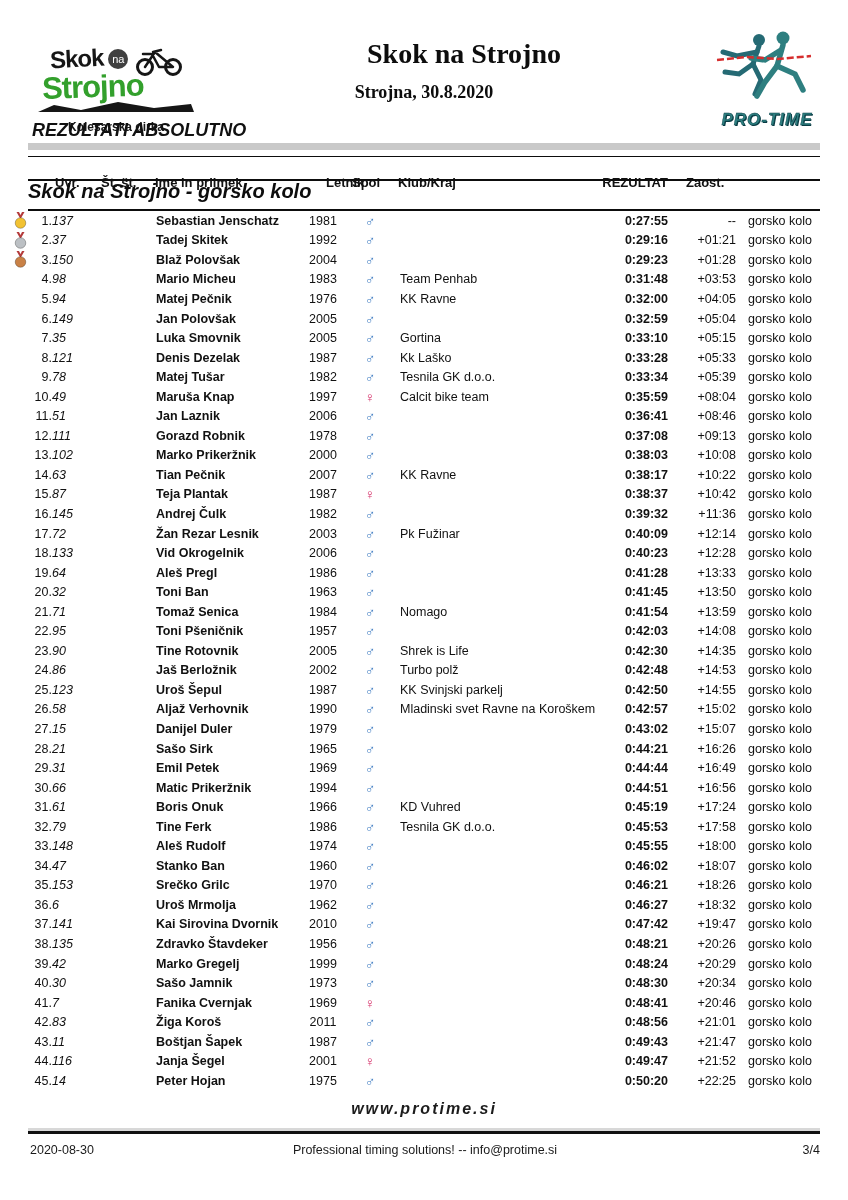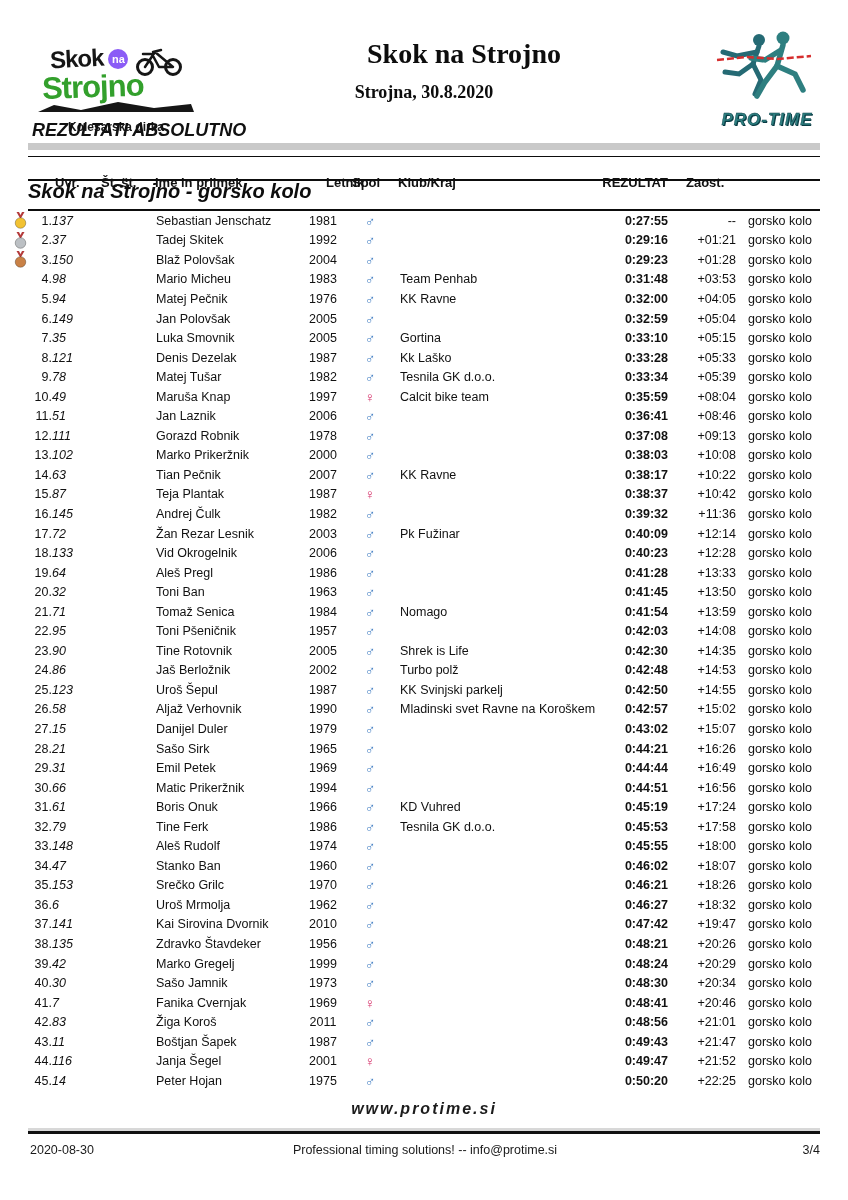--- a/index.html
+++ b/index.html
@@ -8,22 +8,22 @@
 
   
   .event-title{position:absolute;top:38px;left:0;width:848px;text-align:center;
     font-family:"Liberation Serif",serif;font-weight:bold;font-size:28px;color:#0d0d0d;margin-left:40px;}
   .event-subtitle{position:absolute;top:82px;left:0;width:848px;text-align:center;
     font-family:"Liberation Serif",serif;font-weight:bold;font-size:18px;color:#0d0d0d;}
 
   .logo{position:absolute;top:42px;left:36px;width:180px;}
   .logo-line1{display:flex;align-items:center;gap:5px;padding-left:14px;}
   .logo-word1{font-size:24px;font-weight:900;letter-spacing:-1px;color:#161616;transform:rotate(-3deg);}
-  .logo-na{width:20px;height:20px;border-radius:50%;background:#8b5cf6;color:#fff;
-    font-size:11px;font-weight:700;display:flex;align-items:center;justify-content:center;}
+  .logo-na{width:20px;height:20px;border-radius:50%;background:#404040;color:#fff;
+    font-size:11px;font-weight:400;display:flex;align-items:center;justify-content:center;}
   .logo-word3{font-size:31px;font-weight:900;letter-spacing:-1px;color:#33a02c;margin-top:-8px;padding-left:6px;transform:rotate(-2deg);}
   .logo-bar{display:block;margin-top:-2px;}
   .logo-tagline{width:160px;text-align:center;font-size:12px;font-weight:800;color:#161616;margin-top:8px;}
 
   .protime{position:absolute;top:30px;left:692px;width:150px;text-align:center;}
   .protime-text{font-size:17px;font-weight:900;font-style:italic;letter-spacing:1px;color:#2e7f80;
     text-shadow:1px 1px 0 #0a3c44;-webkit-text-stroke:0.4px #0a3c44;margin-top:2px;}
 
   .report-title{position:absolute;top:120px;left:32px;font-size:18px;font-weight:900;font-style:italic;color:#101010;}
   .grey-bar{position:absolute;top:143px;left:28px;width:792px;height:7px;background:#c9c9c9;}
@@ -40,21 +40,21 @@
     border-bottom:2.5px solid #0d0d0d;}
   .section-title span{font-size:20px;font-weight:900;font-style:italic;color:#0d0d0d;}
 
   
   .rows{position:absolute;top:211px;left:8px;width:812px;}
   .row{display:grid;grid-template-columns:24px 20px 96px 152px 46px 48px 206px 68px 72px 74px;
     height:19.55px;align-items:center;font-size:12.5px;white-space:nowrap;}
   .c-medal{display:flex;align-items:center;justify-content:center;height:17px;}
   .c-place{text-align:right;}
   .c-bib{text-align:left;font-style:italic;}
-  .c-name{padding-left:8px;font-weight:400;overflow:visible;}
+  .c-name{padding-left:8px;font-weight:700;overflow:visible;}
   .c-year{text-align:center;}
   .c-sex{text-align:center;font-size:14px;font-weight:bold;}
   .c-club{padding-left:6px;}
   .c-result{text-align:right;font-weight:800;}
   .c-gap{text-align:right;padding-right:4px;}
   .c-cat{padding-left:8px;}
 
   
   .website{position:absolute;top:1100px;left:0;width:848px;text-align:center;
     font-size:16px;font-weight:900;font-style:italic;letter-spacing:2px;color:#1c1c1c;}

